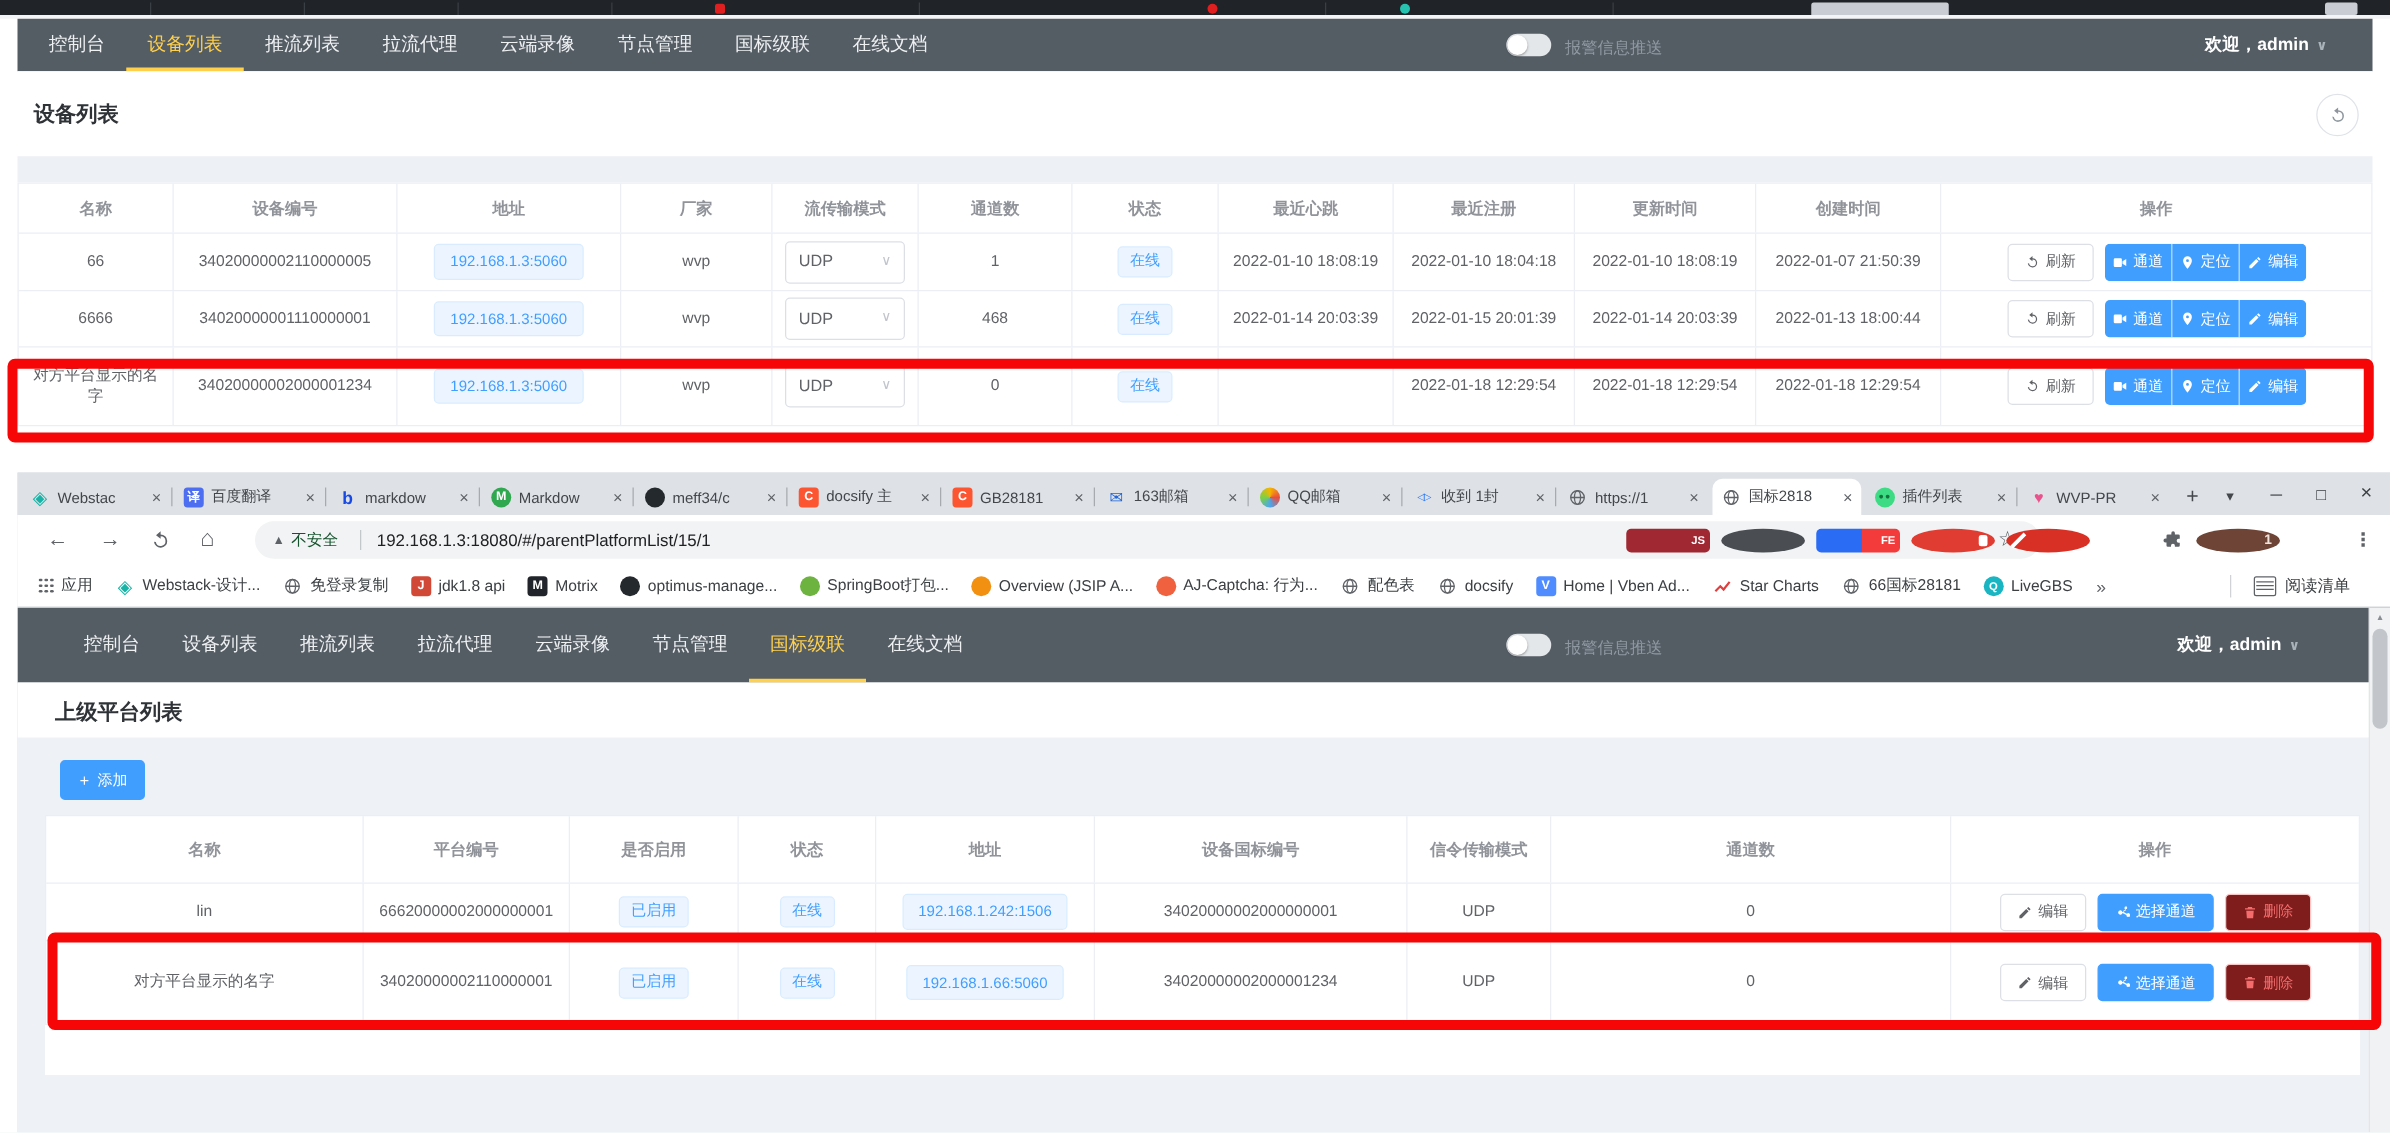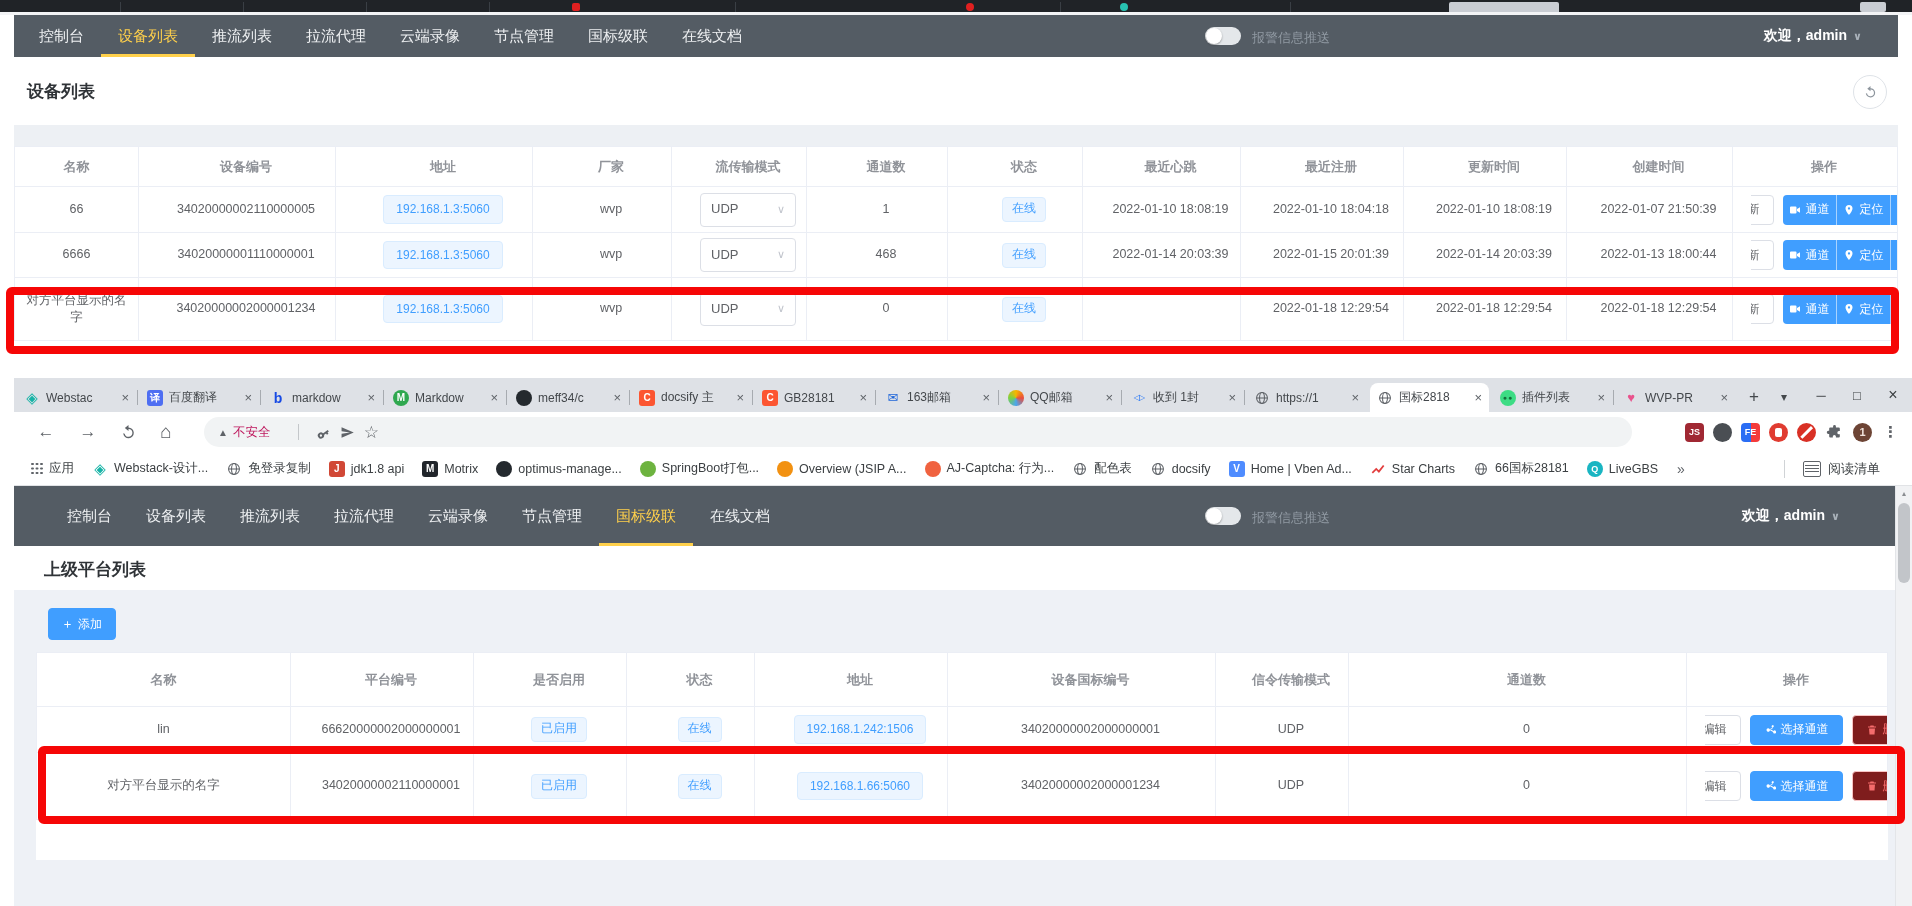--- a/index.html
+++ b/index.html
@@ -27,21 +27,21 @@
   .togglelabel{position:absolute;font-size:13px;color:#9099a2;white-space:nowrap;}
   .welcome{position:absolute;font-size:14px;color:#fff;white-space:nowrap;font-weight:bold;}
   .welcome .caret{color:#aab2ba;font-size:11px;margin-left:6px;}
   .titlebar1{position:absolute;left:0;top:42px;width:100%;height:68px;background:#fff;}
   .pagetitle{position:absolute;font-size:17px;font-weight:bold;color:#2f3337;margin:0;}
   .fab{position:absolute;width:32px;height:32px;border:1px solid #dfe3e8;border-radius:50%;background:#fff;color:#8d959d;display:flex;align-items:center;justify-content:center;cursor:pointer;}
   .gap1{position:absolute;left:0;top:110px;width:100%;height:21px;background:#edf0f4;}
 
   
   .tbl{position:absolute;background:#fff;border:1px solid #ebeef5;box-sizing:border-box;}
-  .trow{display:flex;border-bottom:1px solid #ebeef5;box-sizing:border-box;gap:18px;}
+  .trow{display:flex;border-bottom:1px solid #ebeef5;box-sizing:border-box;}
   .td,.th{display:flex;align-items:center;justify-content:center;text-align:center;border-right:1px solid #ebeef5;box-sizing:border-box;overflow:hidden;}
   .td:last-child,.th:last-child{border-right:none;}
   .th{font-size:13px;font-weight:bold;color:#909399;}
   .td{font-size:12.5px;color:#606266;line-height:1.4;}
   .tag{display:inline-block;padding:0 9px;height:23px;line-height:21px;background:#ecf5ff;border:1px solid #d9ecff;border-radius:4px;color:#409eff;font-size:12px;}
   .tagaddr{display:inline-block;padding:5px 12px;background:#ecf5ff;border:1px solid #d9ecff;border-radius:4px;color:#409eff;font-size:12px;}
   .sel{display:flex;align-items:center;justify-content:space-between;width:96px;height:34px;border:1px solid #dcdfe6;border-radius:4px;background:#fff;padding:0 10px;box-sizing:border-box;cursor:pointer;}
   .sel span{font-size:13px;color:#606266;}
   .sel .caret{color:#c0c4cc;font-size:11px;}
   .btn{display:inline-flex;align-items:center;justify-content:center;gap:5px;height:30px;border-radius:4px;font-size:12px;cursor:pointer;box-sizing:border-box;white-space:nowrap;}
@@ -90,27 +90,27 @@
   .fv-wvp{color:#e9538d;font-size:13px;}
   .fv-globe{color:#5f6368;}
   .newtab,.tabcaret{position:absolute;top:5px;width:28px;height:28px;display:flex;align-items:center;justify-content:center;font-size:17px;color:#44484c;cursor:pointer;border-radius:50%;}
   .winctl{position:absolute;top:0;height:34px;width:34px;display:flex;align-items:center;justify-content:center;font-size:13px;color:#3c4043;cursor:pointer;}
 
   .addrbar{position:absolute;left:0;top:34px;width:100%;height:40px;background:#fff;display:flex;align-items:center;}
   .navico{width:28px;height:28px;display:flex;align-items:center;justify-content:center;font-size:17px;color:#5f6368;cursor:pointer;border-radius:50%;}
   .navico svg{width:17px;height:17px;fill:#5f6368;}
   .omnibox{position:absolute;left:190px;top:5px;width:1428px;height:30px;background:#f1f3f4;border-radius:15px;display:flex;align-items:center;padding:0 14px;box-sizing:border-box;}
   .warn{color:#5f6368;font-size:10px;margin-right:5px;}
-  .sec{color:#be185d;font-size:12.5px;margin-right:28px;white-space:nowrap;}
+  .sec{color:#14532d;font-size:12.5px;margin-right:18px;white-space:nowrap;}
   .osep{width:1px;height:16px;background:#c4c7ca;margin-right:12px;}
   .url{flex:1;font-size:13.5px;color:#202124;white-space:nowrap;overflow:hidden;}
   .oico{width:24px;height:24px;display:flex;align-items:center;justify-content:center;color:#5f6368;cursor:pointer;font-size:15px;}
   .oico svg{width:15px;height:15px;fill:#5f6368;}
   .extrow{position:absolute;right:12px;top:5px;display:flex;align-items:center;gap:9px;height:30px;}
-  .ext{width:19px;height:19px;display:flex;align-items:center;justify-content:center;border-radius:4px;font-size:9px;font-weight:bold;color:#fff;cursor:pointer;}
+  .ext{width:19px;height:19px;display:flex;align-items:center;justify-content:center;border-radius:4px;font-size:9px;font-weight:bold;color:#fff;cursor:pointer;padding-left:48px;}
   .ext-js{background:#a02833;}
   .ext-mask{background:#4a4e53;border-radius:50%;}
   .ext-fe{background:linear-gradient(90deg,#2a6df4 55%,#f43b3b 55%);}
   .ext-hand{background:#e03c31;border-radius:50%;}
   .ext-hand i{width:7px;height:9px;background:#fff;border-radius:2px;}
   .ext-block{background:#d93025;border-radius:50%;position:relative;}
   .ext-block i{position:absolute;left:2px;top:8px;width:15px;height:2.5px;background:#fff;transform:rotate(-45deg);}
   .ext-puzzle{color:#5f6368;}
   .ext-puzzle svg{width:17px;height:17px;fill:#5f6368;}
   .ext-avatar{background:#6d4435;border-radius:50%;color:#f1e3dc;font-size:11px;}
@@ -496,20 +496,21 @@
       <span class="navico" style="margin-left:12px">
           <svg viewBox="0 0 24 24">
             <path d="M12 5V1.5L6.8 5.8 12 10V7a5.5 5.5 0 1 1-5.4 6.6l-2.1-.4A7.5 7.5 0 1 0 12 5z"></path>
           </svg>
         </span>
       <span class="navico" style="margin-left:10px;font-size:19px">⌂</span>
       <div class="omnibox">
         <i class="warn">▲</i>
         <span class="sec">不安全</span>
         <i class="osep"></i>
+        <span class="url">192.168.1.3:18080/#/parentPlatformList/15/1</span>
         <span class="oico">
             <svg viewBox="0 0 24 24">
               <path d="M7 9a5 5 0 1 1-.01 10.01A5 5 0 0 1 7 9zm0 3.2a1.8 1.8 0 1 0 0 3.6 1.8 1.8 0 0 0 0-3.6zM11.5 13l9.5-.1V16h-2.5v2.6h-3V16h-4z" transform="rotate(-35 12 14)"></path>
             </svg>
           </span>
         <span class="oico">
             <svg viewBox="0 0 24 24">
               <path d="M2.5 20.5 22 12 2.5 3.5v6.6L16 12 2.5 13.9z"></path>
             </svg>
           </span>

